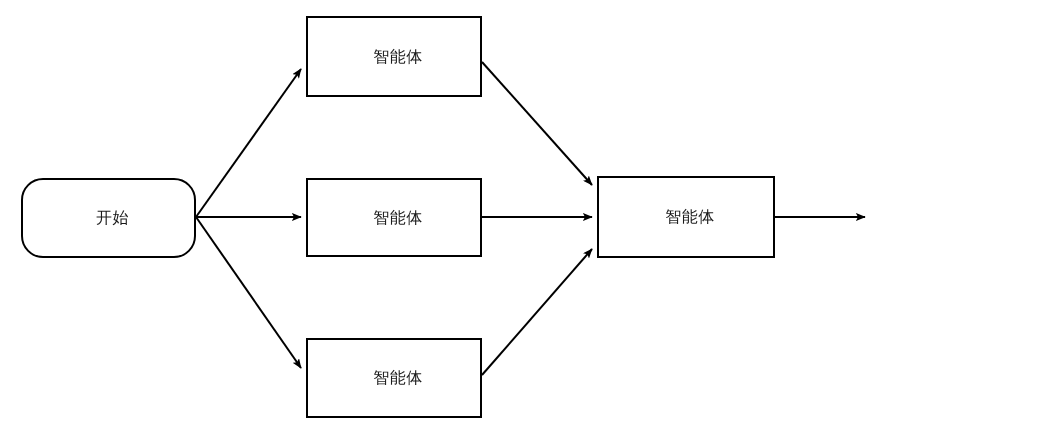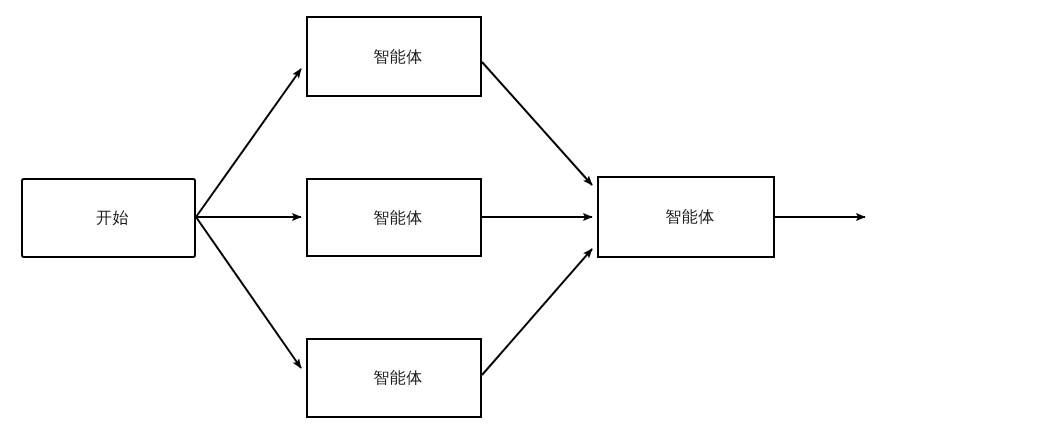--- a/index.html
+++ b/index.html
@@ -28,21 +28,21 @@
     position: absolute;
     box-sizing: border-box;
     background: #ffffff;
     border: 2px solid #000000;
     display: flex;
     align-items: center;
     justify-content: center;
     padding-left: 8px;
   }
   .node-terminal {
-    border-radius: 3px;
+    border-radius: 22px;
   }
   .node-process {
     border-radius: 0;
   }
   .node-label {
     font-size: 16px;
     line-height: 1;
     color: #1a1a1a;
     letter-spacing: 0.5px;
     white-space: nowrap;

